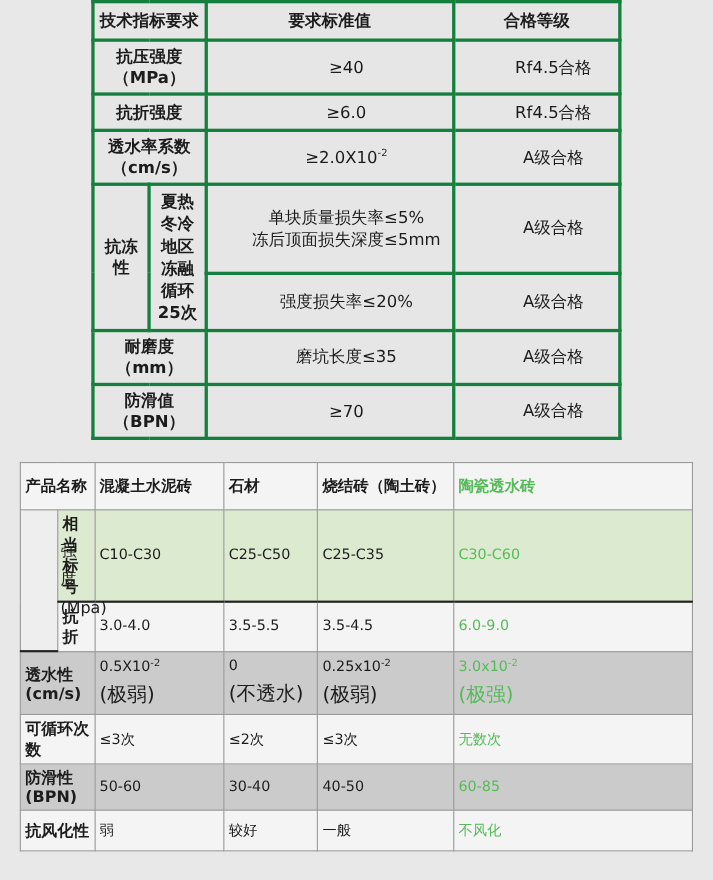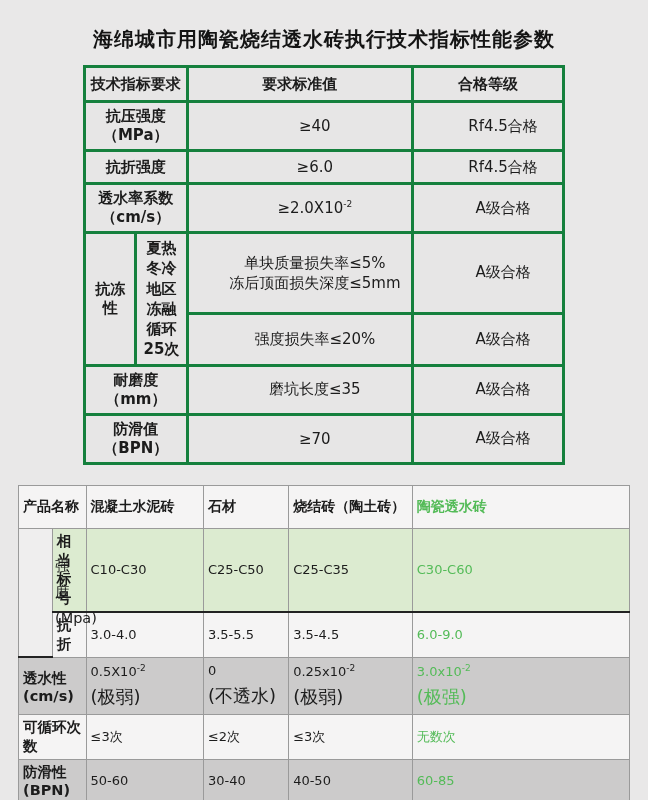--- a/index.html
+++ b/index.html
@@ -74,21 +74,20 @@
   .t2 .h-row2{height:37px;padding-left:36px;}
   .t2 .h-perm{height:56px;}
   .t2 .note{font-size:18px;}
   .t2 .perm div{line-height:1.6;}
 </style>
 </head>
 <body>
 
 <div class="page">
 
-  <h1 class="title">海绵城市用陶瓷烧结透水砖执行技术指标性能参数</h1>
 
   <table class="t1">
     <tbody>
         <tr class="r">
       <td class="hdr c-req1" colspan="2">技术指标要求</td>
       <td class="hdr c-std">要求标准值</td>
       <td class="hdr c-grade">合格等级</td>
     </tr>
     <tr class="r">
       <td class="lbl" colspan="2">抗压强度（MPa）</td>

